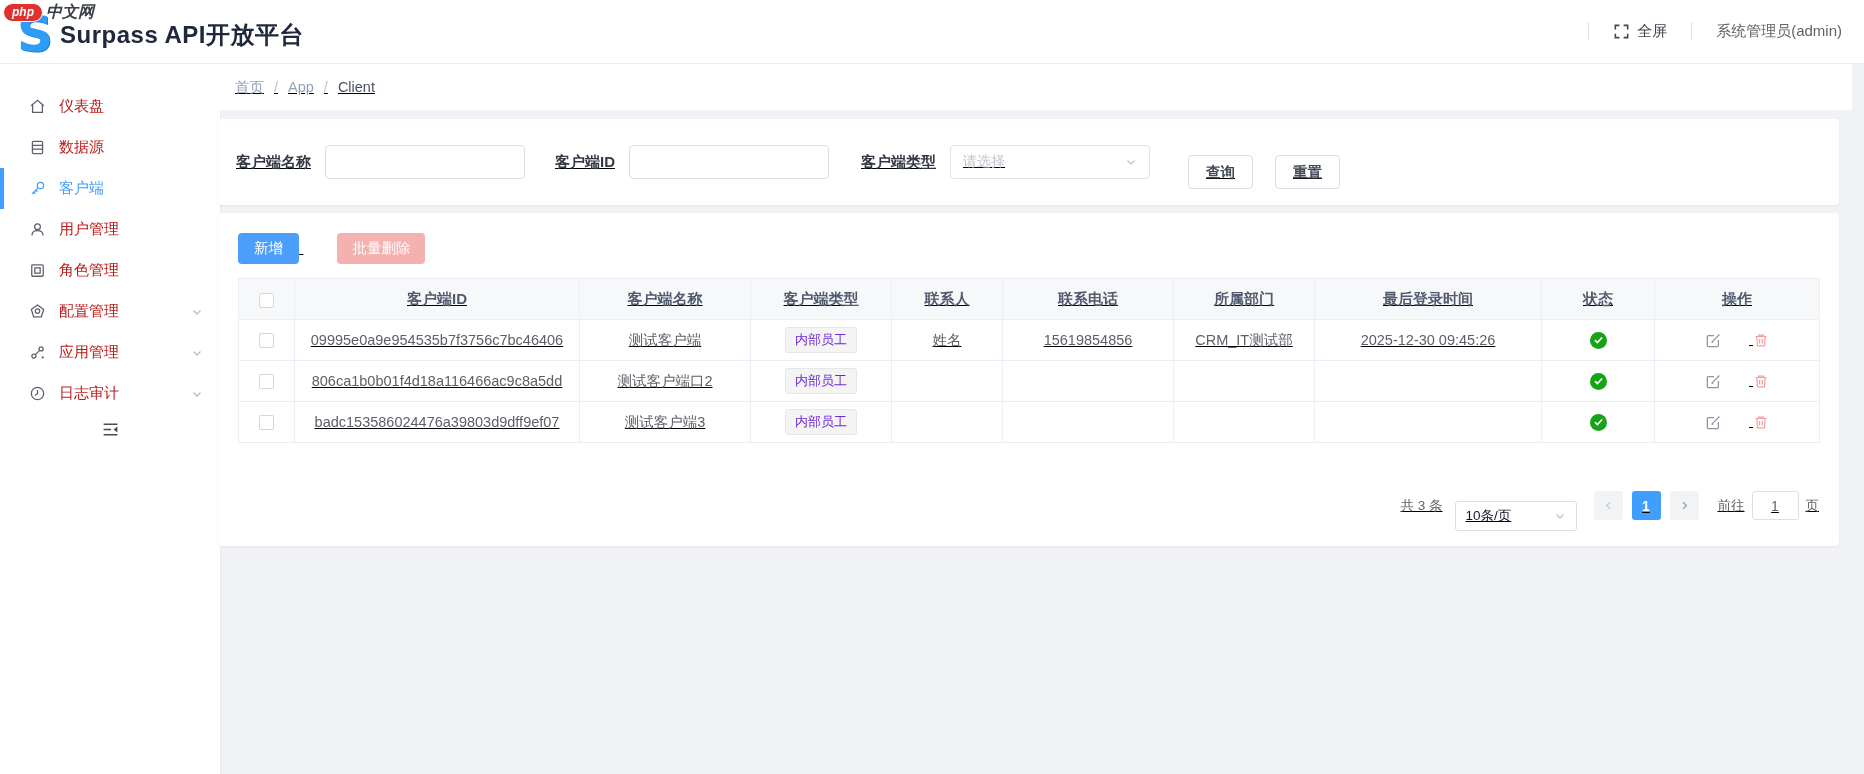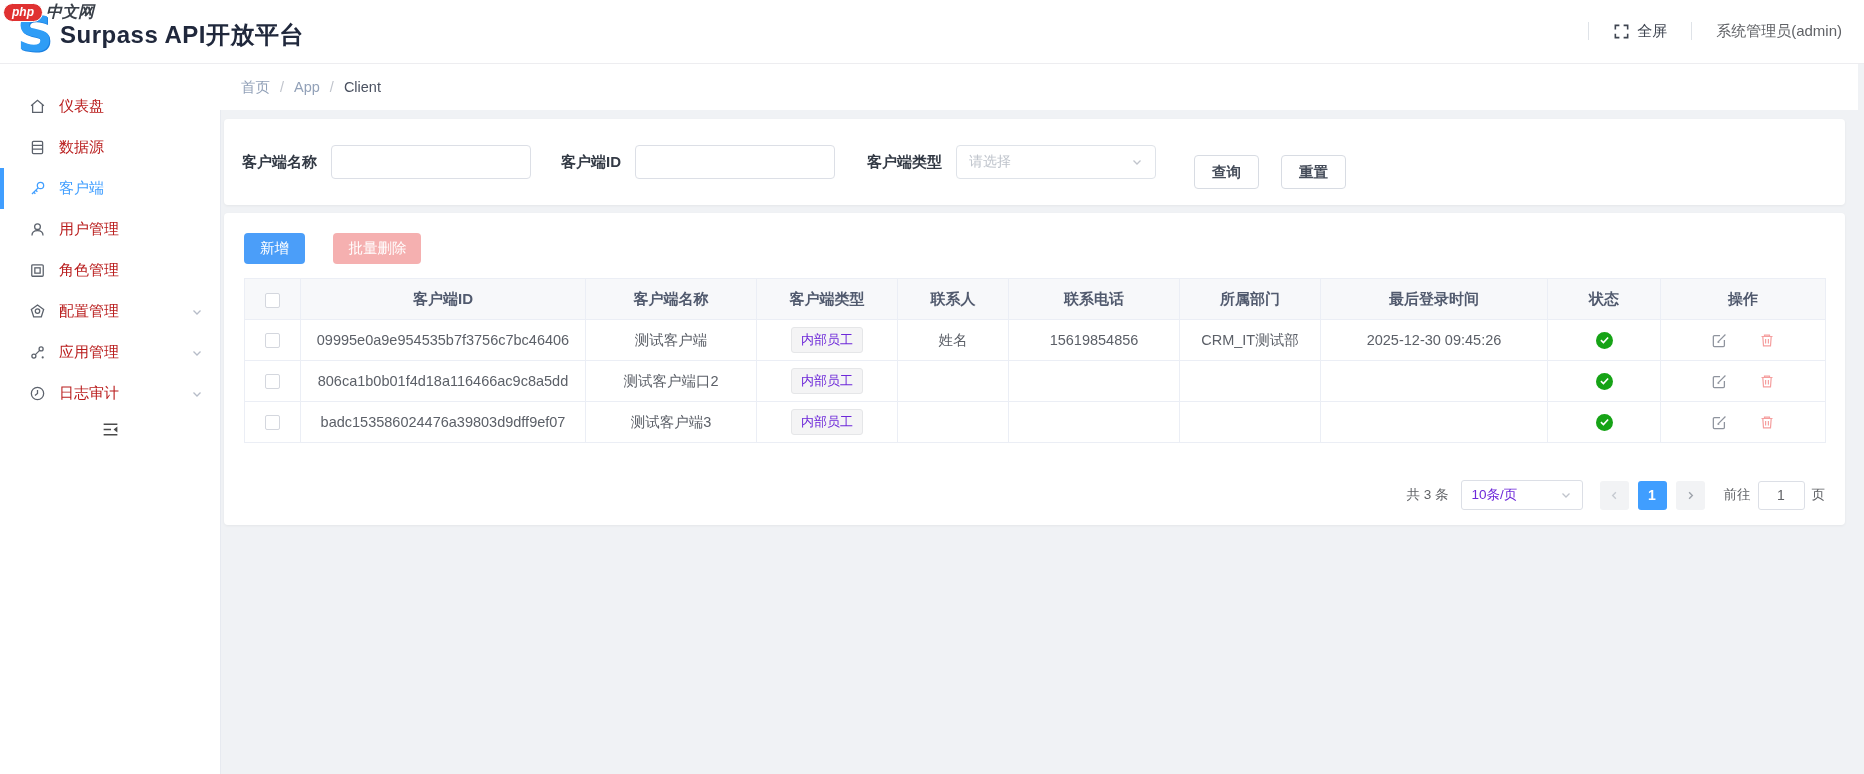--- a/index.html
+++ b/index.html
@@ -29,21 +29,21 @@
   .menu { padding-top:22px; }
   .menu-item { position:relative; height:41px; display:flex; align-items:center; padding-left:25px;
                gap:13px; font-size:15px; color:#b91c1c; cursor:pointer; border-left:4px solid transparent; }
   .menu-item .mi-icon { display:flex; color:#5c626c; }
   .menu-item.active { color:#409eff; border-left-color:#409eff; }
   .menu-item.active .mi-icon { color:#409eff; }
   .mi-arrow { position:absolute; right:17px; top:50%; transform:translateY(-50%); display:flex; }
   .fold-row { margin-top:6px; display:flex; justify-content:center; cursor:pointer; }
 
   
-  .main { position:absolute; left:215px; top:64px; width:1643px; height:710px; }
+  .main { position:absolute; left:209px; top:64px; width:1643px; height:710px;text-decoration:underline; }
   .breadcrumb-bar { height:46px; background:#fff; display:flex; align-items:center; padding-left:26px; font-size:14.5px; }
   .bc-link { color:#92a1b8; cursor:pointer; }
   .bc-sep { color:#c0c4cc; margin:0 10px; }
   .bc-current { color:#4a5160; }
   .content { padding:9px 13px 0 9px; }
   .card { background:#fff; border-radius:4px; box-shadow:0 1px 3px rgba(0,0,0,.05); }
 
   
   .search-card { height:86px; display:flex; align-items:center; padding:0 18px; margin-bottom:8px; }
   .f-label { font-size:15px; font-weight:700; color:#333a45; white-space:nowrap; }
@@ -54,40 +54,40 @@
   .f-select .ph { color:#bfc4cc; font-size:14px; }
   .ml30 { margin-left:30px; } .ml32 { margin-left:32px; } .ml38 { margin-left:38px; } .ml22 { margin-left:22px; }
   .btn-plain { height:34px; padding:0 17px; border:1px solid #d8dce3; border-radius:4px; background:#fff;
                font-size:14.5px; font-weight:600; color:#454c59; cursor:pointer;margin-top:20px; }
 
   
   .table-card { padding:20px 20px 15px; }
   .btn-primary { height:31px; padding:0 16px; background:#4b9ef9; border:none; border-radius:4px;
                  color:#fff; font-size:14.5px; cursor:pointer; }
   .btn-danger-disabled { height:31px; padding:0 15px; background:#f5b0b0; border:none; border-radius:4px;
-                 color:#fff; font-size:14.5px; margin-left:24px; cursor:not-allowed; }
+                 color:#fff; font-size:14.5px; margin-left:34px; cursor:not-allowed; }
   .data-table { width:100%; border-collapse:collapse; margin-top:14px; table-layout:fixed; }
   .data-table th, .data-table td { border:1px solid #ebeef5; height:41px; text-align:center; overflow:hidden; }
   .data-table th { background:#f7f8fa; color:#515a6e; font-weight:700; font-size:15px; }
   .data-table td { color:#5c6068; font-size:14.5px; }
   .checkbox { display:inline-block; width:15px; height:15px; border:1px solid #d4d7de; border-radius:2px;
               background:#fff; vertical-align:middle; cursor:pointer; }
   .tag-info { display:inline-block; padding:3px 9px; background:#f4f4f5; border:1px solid #e5e6e8;
               border-radius:3px; color:#6d28d9; font-size:13px; }
   .status-dot { width:17px; height:17px; border-radius:50%; background:#16a316; display:inline-flex;
                 align-items:center; justify-content:center; vertical-align:middle; }
   .op-edit { display:inline-flex; cursor:pointer; margin-right:27px; vertical-align:middle; }
   .op-del { display:inline-flex; cursor:pointer; vertical-align:middle; }
 
   
   .pagination { display:flex; align-items:center; justify-content:flex-end; margin-top:37px;
                 font-size:13.5px; color:#606266; }
   .pg-select { width:122px; height:30px; border:1px solid #dcdfe6; border-radius:3px; display:flex;
                align-items:center; justify-content:space-between; padding:0 10px; margin-left:12px;
-               color:#6d28d9; cursor:pointer; background:#fff; }
+               color:#0f172a; cursor:pointer; background:#fff;margin-top:21px; }
   .pg-btn { width:29px; height:29px; border-radius:3px; background:#f2f3f5; display:flex;
             align-items:center; justify-content:center; cursor:pointer; }
   .pg-prev { margin-left:17px; color:#c6cad1; }
   .pg-cur { margin-left:9px; background:#409eff; color:#fff; font-weight:700; font-size:14px; }
   .pg-next { margin-left:9px; color:#9da2aa; }
   .goto-label { margin-left:19px; }
   .goto-input { width:47px; height:29px; border:1px solid #dcdfe6; border-radius:3px; margin:0 7px;
                 text-align:center; font-size:14px; color:#606266; outline:none; }
 </style>
 </head>

